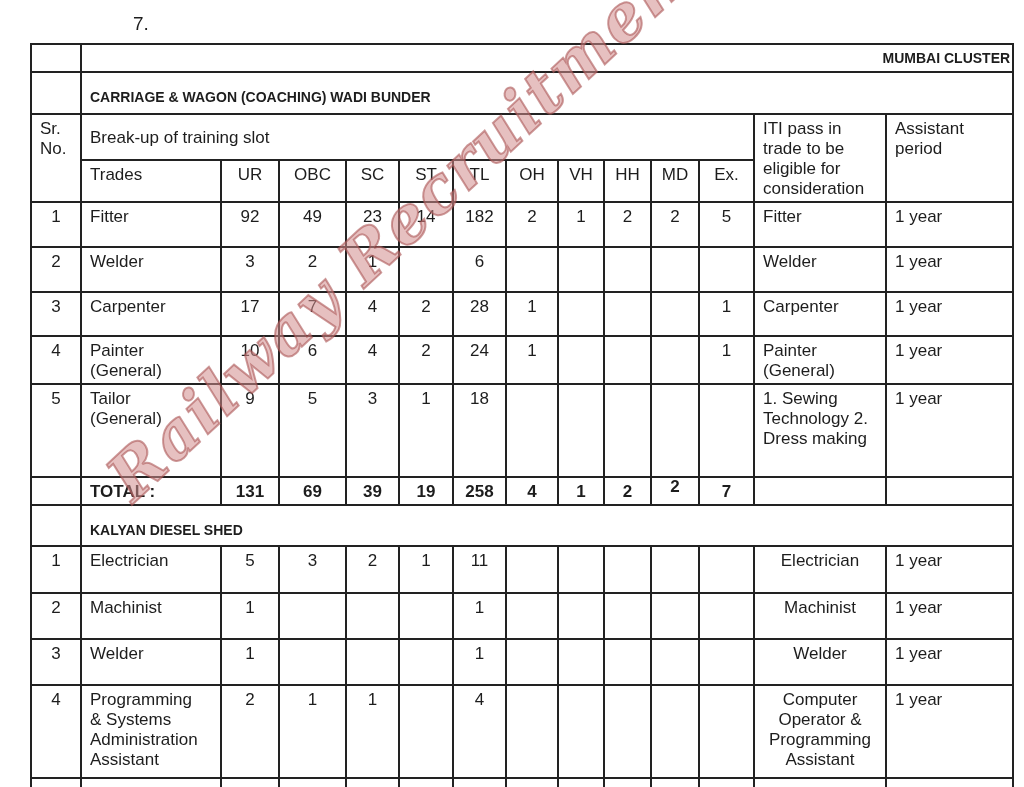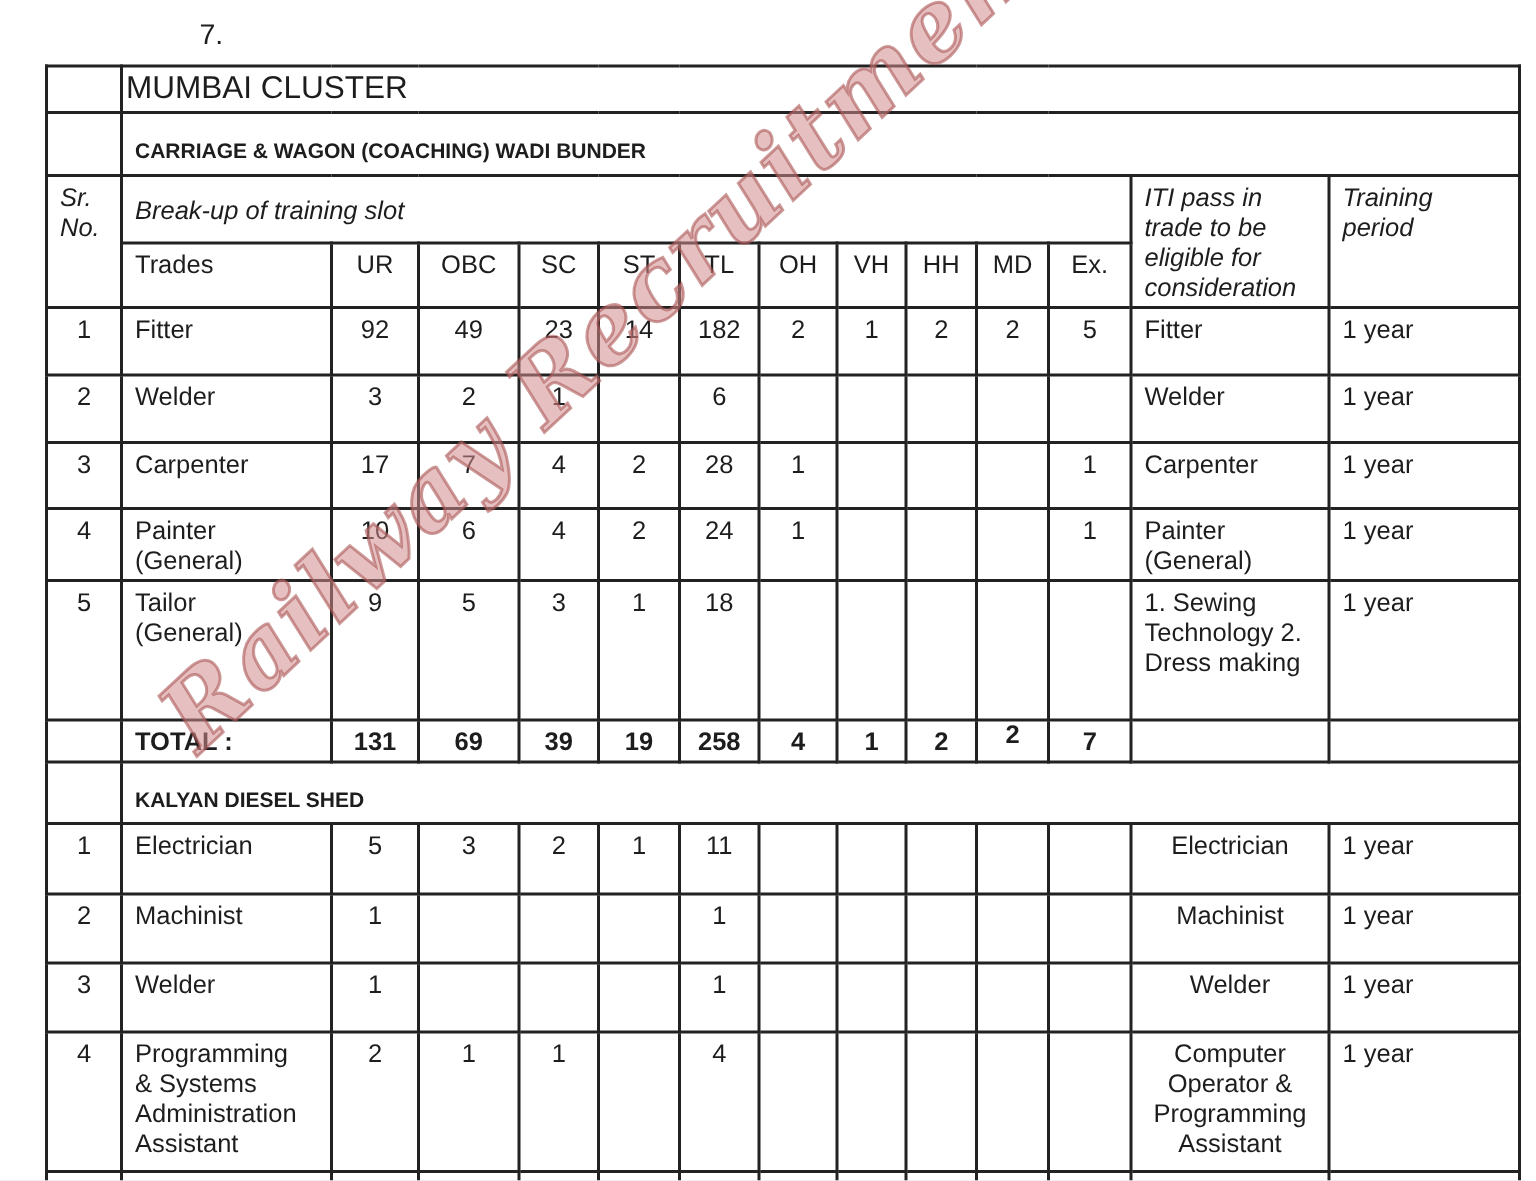--- a/index.html
+++ b/index.html
@@ -15,27 +15,27 @@
     border-collapse:collapse;table-layout:fixed;font-size:17px;
   }
   td{
     border:2px solid #222222;vertical-align:top;
     padding:4px 6px 2px 8px;line-height:1.18;word-wrap:break-word;
   }
   td.num{text-align:center;padding:4px 2px 2px 2px;}
   td.c{text-align:center;padding:4px 4px 2px 4px;}
   td.trade{padding-right:16px;}
   td.iti{padding-right:12px;}
-  td.title-cell{font-weight:normal;font-size:21px;text-align:left;vertical-align:middle;padding:2px;}
+  td.title-cell{font-weight:bold;font-size:14px;text-align:right;vertical-align:middle;padding:2px;}
   td.sec-cell{font-weight:bold;font-size:14px;vertical-align:bottom;padding:4px 6px 7px 8px;border-radius:20px;}
   td.breakup{vertical-align:middle;text-align:left;}
   tr.b td{font-weight:bold;}
   .r-title{height:28px;}
   .r-sec{height:42px;}
-  .r-ha{height:44px;font-style:italic;}
+  .r-ha{height:44px;}
   .r-hb{height:41px;}
   .r-total{height:25px;}
   .r-sec2{height:41px;}
   .raised{display:inline-block;transform:translateY(-5px);}
 
   .watermark{
     position:absolute;left:118px;top:448px;height:80px;line-height:80px;
     transform:rotate(-43deg);transform-origin:0 50%;
     font-family:"DejaVu Serif",serif;font-style:italic;font-weight:bold;
     font-size:64px;letter-spacing:2px;white-space:nowrap;
@@ -75,21 +75,21 @@
         <td colspan="13" class="title-cell">MUMBAI CLUSTER</td>
       </tr>
       <tr class="r-sec">
         <td></td>
         <td colspan="13" class="sec-cell">CARRIAGE &amp; WAGON (COACHING) WADI BUNDER</td>
       </tr>
       <tr class="r-ha">
         <td rowspan="2">Sr. No.</td>
         <td colspan="11" class="breakup">Break-up of training slot</td>
         <td rowspan="2">ITI pass in trade to be eligible for consideration</td>
-        <td rowspan="2">Training period</td>
+        <td rowspan="2">Assistant period</td>
       </tr>
       <tr class="r-hb">
         <td>Trades</td>
         <td class="num">UR</td>
         <td class="num">OBC</td>
         <td class="num">SC</td>
         <td class="num">ST</td>
         <td class="num">TL</td>
         <td class="num">OH</td>
         <td class="num">VH</td>

